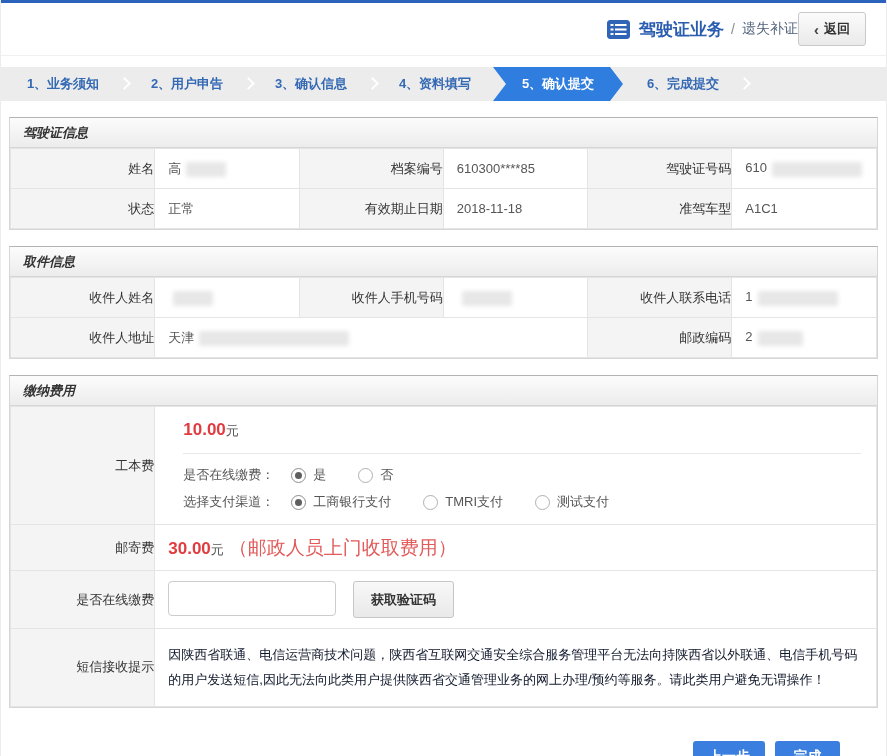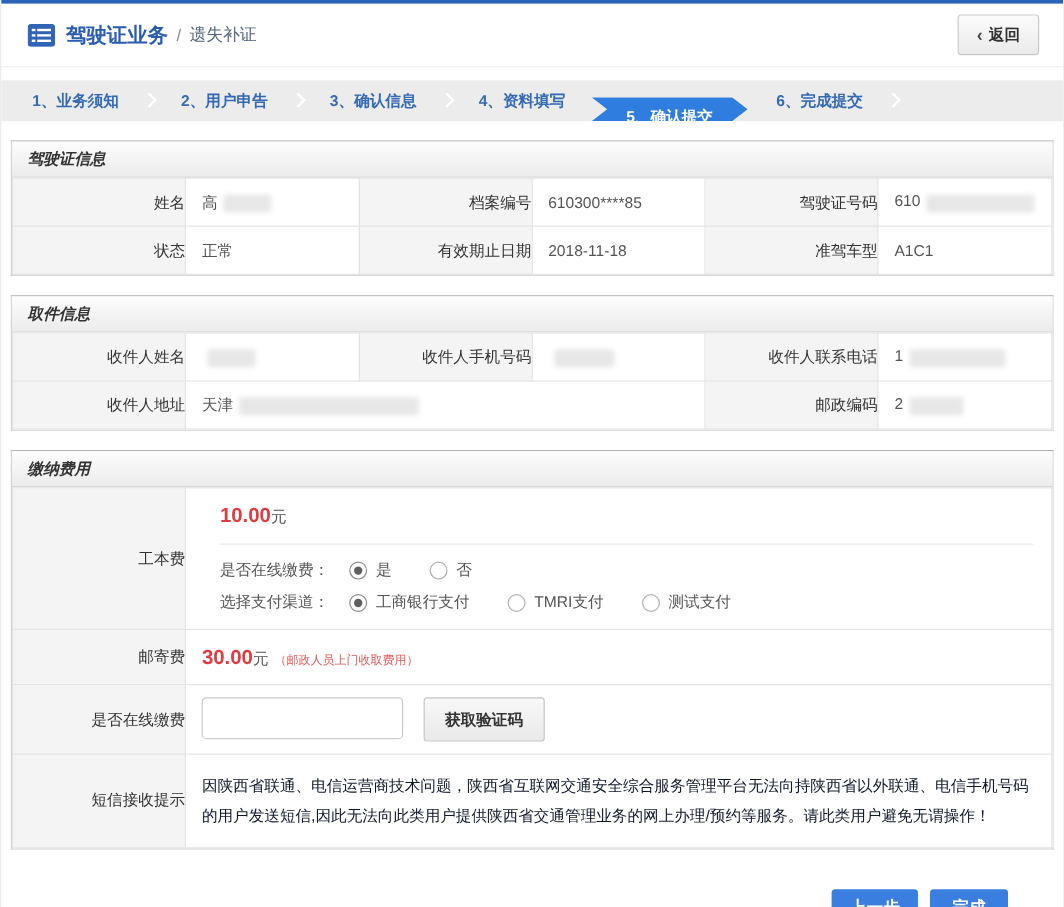--- a/index.html
+++ b/index.html
@@ -4,51 +4,51 @@
 <style>
   * { margin:0; padding:0; box-sizing:border-box; }
   html,body { background:#fff; }
   body { font-family:"Liberation Sans","DejaVu Sans",sans-serif; }
   .page { width:887px; height:756px; background:#fff; position:relative; overflow:hidden; border-left:1px solid #ececec; border-right:1px solid #ececec; }
 
   
   .top-bar { height:3px; background:#2b62bb; }
 
   
-  .header { display:flex; align-items:center; justify-content:space-between; height:53px; padding:0 20px 0 22px; border-bottom:1px solid #f0f0f0; }
+  .header { display:flex; align-items:center; justify-content:flex-end; height:53px; padding:0 20px 0 22px; border-bottom:1px solid #f0f0f0; }
   .header-left { display:flex; align-items:center; }
   .list-icon { display:inline-flex; }
   .page-title { color:#2a5db0; font-weight:bold; font-size:17px; margin-left:9px; }
   .crumb-div { color:#8a8a8a; margin:0 7px; font-size:14px; }
   .crumb-cur { color:#51637c; font-size:14px; }
   .back-btn { display:inline-flex; align-items:center; gap:5px; background:linear-gradient(#fbfbfb,#eaeaea); border:1px solid #c9c9c9; border-radius:3px; padding:7px 15px; font-size:13px; color:#333; font-weight:bold; cursor:pointer; font-family:inherit; }
   .back-chevron { font-size:15px; font-weight:bold; line-height:1; color:#444; }
 
   
   .steps { position:relative; height:34px; background:#ececec; margin-top:11px; display:flex; }
   .step { width:124px; line-height:34px; text-align:center; font-size:13px; font-weight:bold; color:#3469b4; position:relative; }
   .step .sep { position:absolute; right:-4px; top:50%; width:9px; height:9px; border-top:2px solid #fff; border-right:2px solid #fff; transform:translateY(-56%) rotate(45deg); }
   .step.active { background:#2e7ddf; color:#fff; width:130px; margin-left:-4px; margin-right:-2px; z-index:2;
-    clip-path:polygon(0 0, calc(100% - 13px) 0, 100% 50%, calc(100% - 13px) 100%, 0 100%, 13px 50%);margin-top:14px; }
+    clip-path:polygon(0 0, calc(100% - 13px) 0, 100% 50%, calc(100% - 13px) 100%, 0 100%, 13px 50%); }
 
   
   .section { margin:16px 8px 0; border:1px solid #d6d6d6; border-top:1px solid #b3b3b3; }
   .section-header { height:30px; line-height:29px; padding-left:13px; font-size:13px; font-weight:bold; color:#333; background:linear-gradient(#fcfcfc,#ececec); border-bottom:1px solid #d6d6d6;font-style:italic; }
   table { width:100%; border-collapse:collapse; table-layout:fixed; font-size:13px; }
   td { border:1px solid #e4e4e4; height:40px; vertical-align:middle; }
   td.lbl { background:#f4f4f4; text-align:right; color:#333; }
   td.val { color:#555; text-align:left; padding-left:13px; background:#fff; }
   .blob { display:inline-block; height:15px; background:#e7e7e7; border-radius:2px; vertical-align:middle; margin-left:5px; filter:blur(2px); }
   .w40{width:40px}.w50{width:50px}.w45{width:45px}.w80{width:80px}.w90{width:90px}.w150{width:150px}
 
   
   .pay-content { padding:13px 15px; }
   .fee-amount { color:#e13b3f; font-weight:bold; font-size:17px; }
   .fee-unit { color:#555; font-size:13px; }
-  .fee-note { color:#e25a5a; font-size:10px; margin-left:5px; }
+  .fee-note { color:#e25a5a; font-size:19px; margin-left:5px; }
   .pay-divider { border-top:1px solid #e8e8e8; margin:13px 0 12px; }
   .pay-row { display:flex; align-items:center; color:#555; font-size:13px; margin-top:9px; }
   .pay-q { width:108px; flex:none; }
   .radio-opt { display:inline-flex; align-items:center; margin-right:32px; cursor:pointer; color:#555; }
   input[type=radio] { appearance:none; -webkit-appearance:none; width:15px; height:15px; border:1px solid #b0b0b0; border-radius:50%; background:#fff; margin:0 7px 0 0; position:relative; cursor:pointer; flex:none; }
   input[type=radio]:checked { border-color:#8d8d8d; }
   input[type=radio]:checked::after { content:""; position:absolute; left:3px; top:3px; width:7px; height:7px; border-radius:50%; background:#5f5f5f; }
   .code-cell { padding:10px 15px;margin-top:48px; }
   .code-input { width:168px; height:35px; border:1px solid #ccc; border-radius:4px; padding:0 9px; font-size:13px; font-family:inherit; color:#333; }
   .code-btn { height:37px; padding:0 17px; margin-left:13px; background:linear-gradient(#f8f8f8,#e9e9e9); border:1px solid #c6c6c6; border-radius:3px; font-size:13px; font-weight:bold; color:#333; cursor:pointer; font-family:inherit; vertical-align:middle; }

